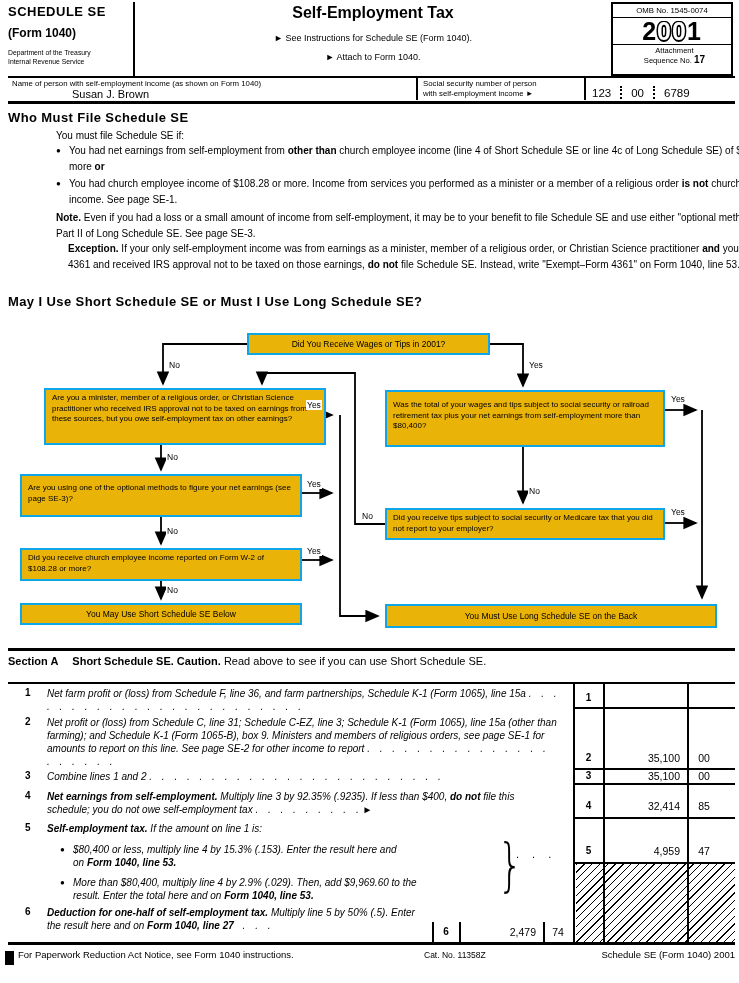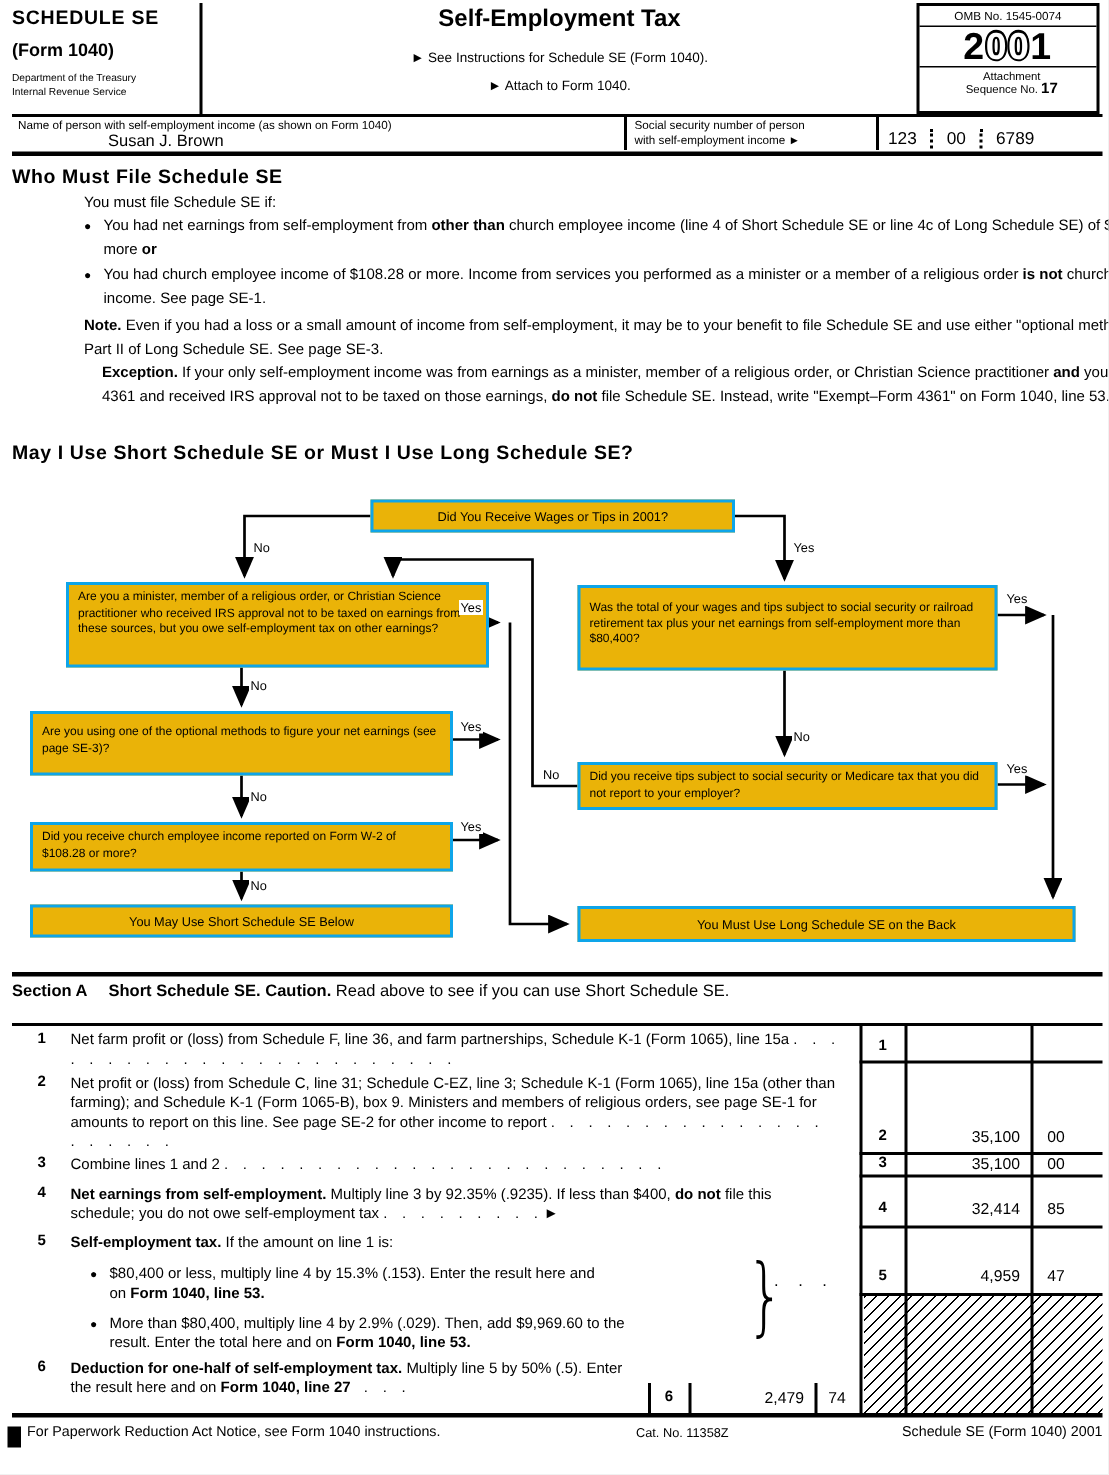--- a/index.html
+++ b/index.html
@@ -47,21 +47,21 @@
   .fc{left:0;top:330px;width:739px;height:314px;}
   .fc-box{position:absolute;border:2px solid #0ea5e9;box-sizing:border-box;background:#eab308;
           font-size:8px;line-height:10.5px;padding:3px 6px;}
   .fc-center{display:flex;align-items:center;justify-content:center;text-align:center;padding:0 4px;}
   .fc-lbl{position:absolute;font-size:8.5px;background:#fff;padding:0 1px;}
   .fc svg{position:absolute;left:0;top:0;}
 
   
   .secA-h{left:8px;top:655px;font-size:11px;}
   .secA-h .gap{display:inline-block;width:14px;}
-  .tbl-txt{font-size:10px;line-height:13px;}
+  .tbl-txt{font-size:10px;line-height:13px;font-style:italic;}
   .linenum{position:absolute;left:25px;font-size:10px;font-weight:bold;}
   .desc{position:absolute;left:47px;width:512px;}
   .dots{word-spacing:5px;letter-spacing:1px;}
   .boxnum{position:absolute;left:574px;width:29px;text-align:center;font-size:10px;font-weight:bold;}
   .amt{position:absolute;left:604px;width:76px;text-align:right;font-size:10.5px;}
   .cents{position:absolute;left:687px;width:34px;text-align:center;font-size:10.5px;}
   .hatch{position:absolute;left:576px;top:864px;width:159px;height:78px;
          background:repeating-linear-gradient(135deg,#000 0px,#000 1px,#fff 1px,#fff 5.5px);}
   .brace{position:absolute;left:492px;top:836px;font-size:57px;font-weight:100;line-height:57px;
          font-family:"DejaVu Sans",sans-serif;transform:scaleX(.7);}

